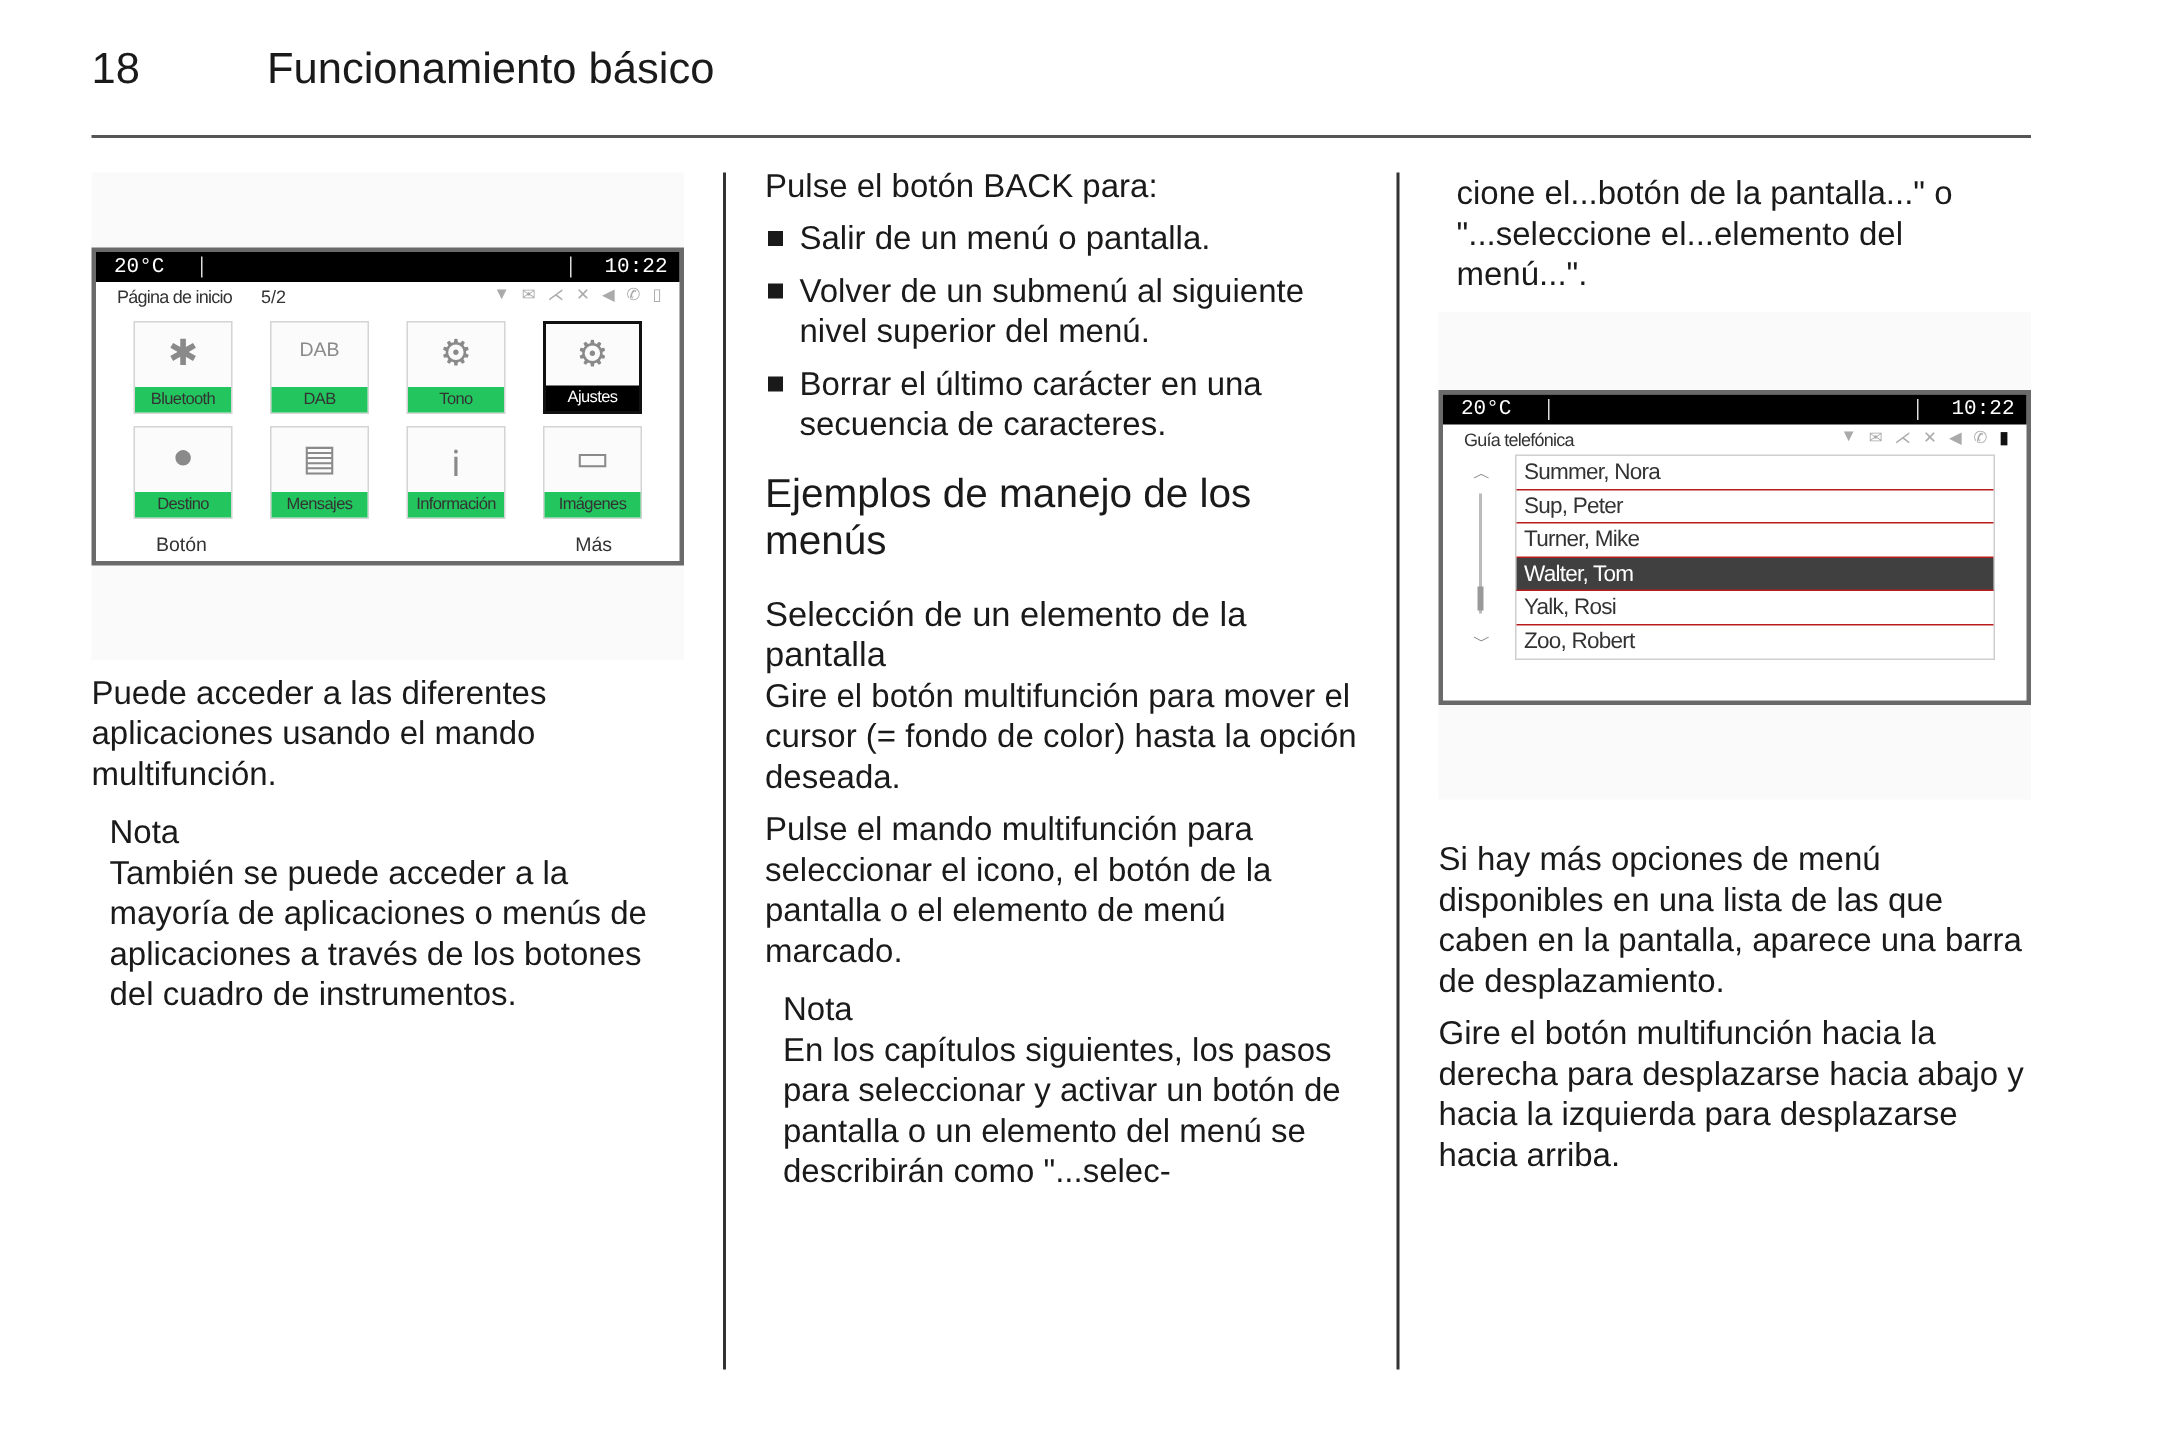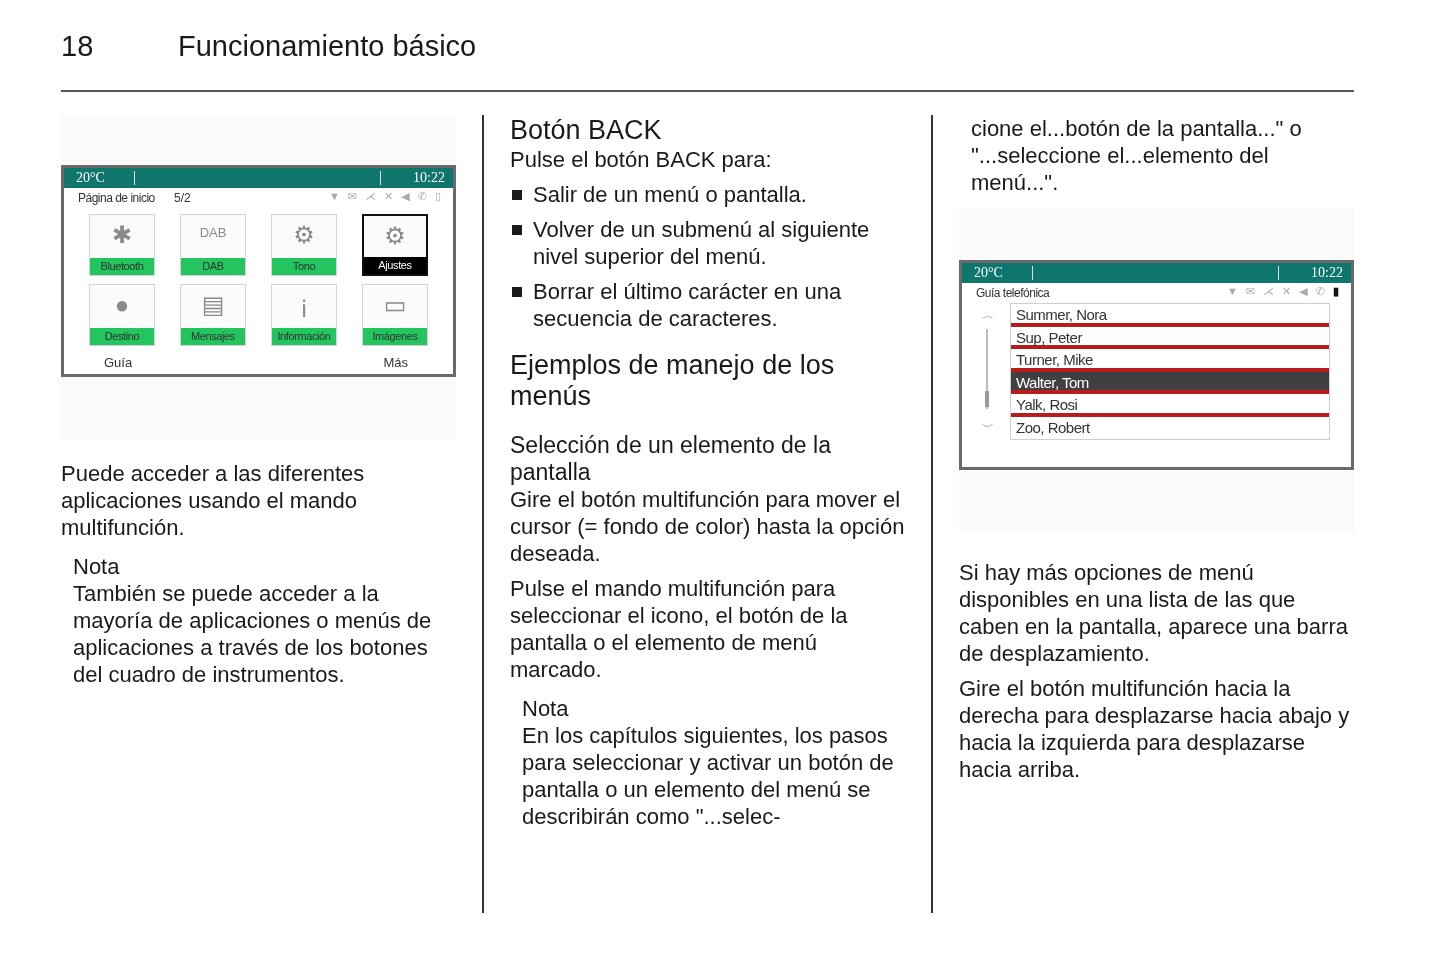--- a/index.html
+++ b/index.html
@@ -19,41 +19,41 @@
   .col2 { left: 510px; width: 400px; }
   .col3 { left: 959px; width: 400px; }
 
   p, .li-text, .h2, .h3, .nota-title { font-size: 22px; line-height: 27px; }
   .h2 { font-size: 27px; line-height: 31px; }
   .h3 { font-size: 23px; line-height: 27px; }
 
   
   .figure { background: #fafafa; position: relative; }
   .screen { position: absolute; border: 3px solid #6a6a6a; background: #fff; }
-  .statusbar { height: 20px; background: #0f766e; color: #fff; font-size: 14px; position: relative; font-family: Liberation Serif, serif; }
+  .statusbar { height: 20px; background: #000000; color: #fff; font-size: 14px; position: relative; font-family: Liberation Mono, monospace; }
   .statusbar .temp { position: absolute; left: 12px; top: 2px; }
   .statusbar .sep1 { position: absolute; left: 70px; top: 3px; width: 1px; height: 14px; background: #ddd; }
   .statusbar .sep2 { position: absolute; right: 72px; top: 3px; width: 1px; height: 14px; background: #ddd; }
   .statusbar .time { position: absolute; right: 8px; top: 2px; }
   .subbar { height: 18px; position: relative; font-size: 12px; color: #333; }
   .subbar .title { position: absolute; left: 14px; top: 3px; letter-spacing: -0.5px; }
   .subbar .pager { position: absolute; left: 110px; top: 3px; }
   .subbar .icons { position: absolute; right: 12px; top: 2px; display: flex; gap: 8px; font-size: 11px; color: #aaa; }
   .subbar .icons span.dark { color: #111; font-weight: bold; }
 
   .tile-grid { position: absolute; left: 25px; top: 46px; display: grid; grid-template-columns: repeat(4, 66px); grid-template-rows: 62px 62px; column-gap: 25px; row-gap: 8px; }
   .tile { border: 1px solid #d4d4d4; background: #fbfbfb; position: relative; }
   .tile .ico { position: absolute; left: 0; right: 0; top: 6px; text-align: center; font-size: 24px; color: #8a8a8a; }
   .tile .lbl { position: absolute; left: 0; right: 0; bottom: 0; height: 17px; background: #22c55e; text-align: center; font-size: 11px; line-height: 17px; color: #333; letter-spacing: -0.4px; }
   .tile.selected { border: 2px solid #111; }
   .tile.selected .lbl { background: #000000; color: #fff; }
   .bottom-btn { position: absolute; bottom: 4px; font-size: 13px; color: #333; }
 
   .list { position: absolute; left: 48px; top: 40px; width: 320px; border: 1px solid #cfcfcf; }
-  .list-row { height: 22.5px; border-bottom: 4px solid #b91c1c; font-size: 15px; line-height: 22px; padding-left: 5px; color: #333; letter-spacing: -0.5px; }
+  .list-row { height: 22.5px; border-bottom: 1px solid #b91c1c; font-size: 15px; line-height: 22px; padding-left: 5px; color: #333; letter-spacing: -0.5px; }
   .list-row:last-child { border-bottom: none; }
   .list-row.selected { background: #404040; color: #fff; }
   .scroll-up, .scroll-down { position: absolute; left: 20px; font-size: 12px; color: #888; }
   .scroll-track { position: absolute; left: 24px; top: 66px; width: 2px; height: 80px; background: #bbb; }
   .scroll-thumb { position: absolute; left: 23px; top: 128px; width: 4px; height: 16px; background: #999; }
 
   .bullets { list-style: none; }
   .bullets li { position: relative; padding-left: 23px; margin-bottom: 8px; }
   .bullets li .sq { position: absolute; left: 2px; top: 9px; width: 10px; height: 10px; background: #1a1a1a; }
   .indent { padding-left: 12px; }
@@ -117,34 +117,33 @@
         </div>
         <div class="tile">
           <span class="ico">ℹ</span>
           <span class="lbl">Información</span>
         </div>
         <div class="tile">
           <span class="ico">▭</span>
           <span class="lbl">Imágenes</span>
         </div>
       </div>
-      <span class="bottom-btn" style="left:40px;">Guía</span>
+      <span class="bottom-btn" style="left:40px;">Botón</span>
       <span class="bottom-btn" style="right:45px;">Más</span>
     </div>
   </div>
 
-  <p style="margin-top:20px;">Puede acceder a las diferentes aplicaciones usando el mando multifunción.</p>
+  <p style="margin-top:8px;">Puede acceder a las diferentes aplicaciones usando el mando multifunción.</p>
   <div class="indent" style="margin-top:12px;">
     <div class="nota-title">Nota</div>
     <p>También se puede acceder a la mayoría de aplicaciones o menús de aplicaciones a través de los botones del cuadro de instrumentos.</p>
   </div>
 </div>
 
 <div class="col col2">
-  <div class="h2" style="margin-top:5px;">Botón BACK</div>
   <p style="margin-bottom:8px;">Pulse el botón BACK para:</p>
   <ul class="bullets">
     <li><span class="sq"></span><span class="li-text">Salir de un menú o pantalla.</span></li>
     <li><span class="sq"></span><span class="li-text">Volver de un submenú al siguiente nivel superior del menú.</span></li>
     <li><span class="sq"></span><span class="li-text">Borrar el último carácter en una secuencia de caracteres.</span></li>
   </ul>
   <div class="h2" style="margin-top:18px;">Ejemplos de manejo de los menús</div>
   <div class="h3" style="margin-top:20px;">Selección de un elemento de la pantalla</div>
   <p>Gire el botón multifunción para mover el cursor (= fondo de color) hasta la opción deseada.</p>
   <p style="margin-top:8px;">Pulse el mando multifunción para seleccionar el icono, el botón de la pantalla o el elemento de menú marcado.</p>

